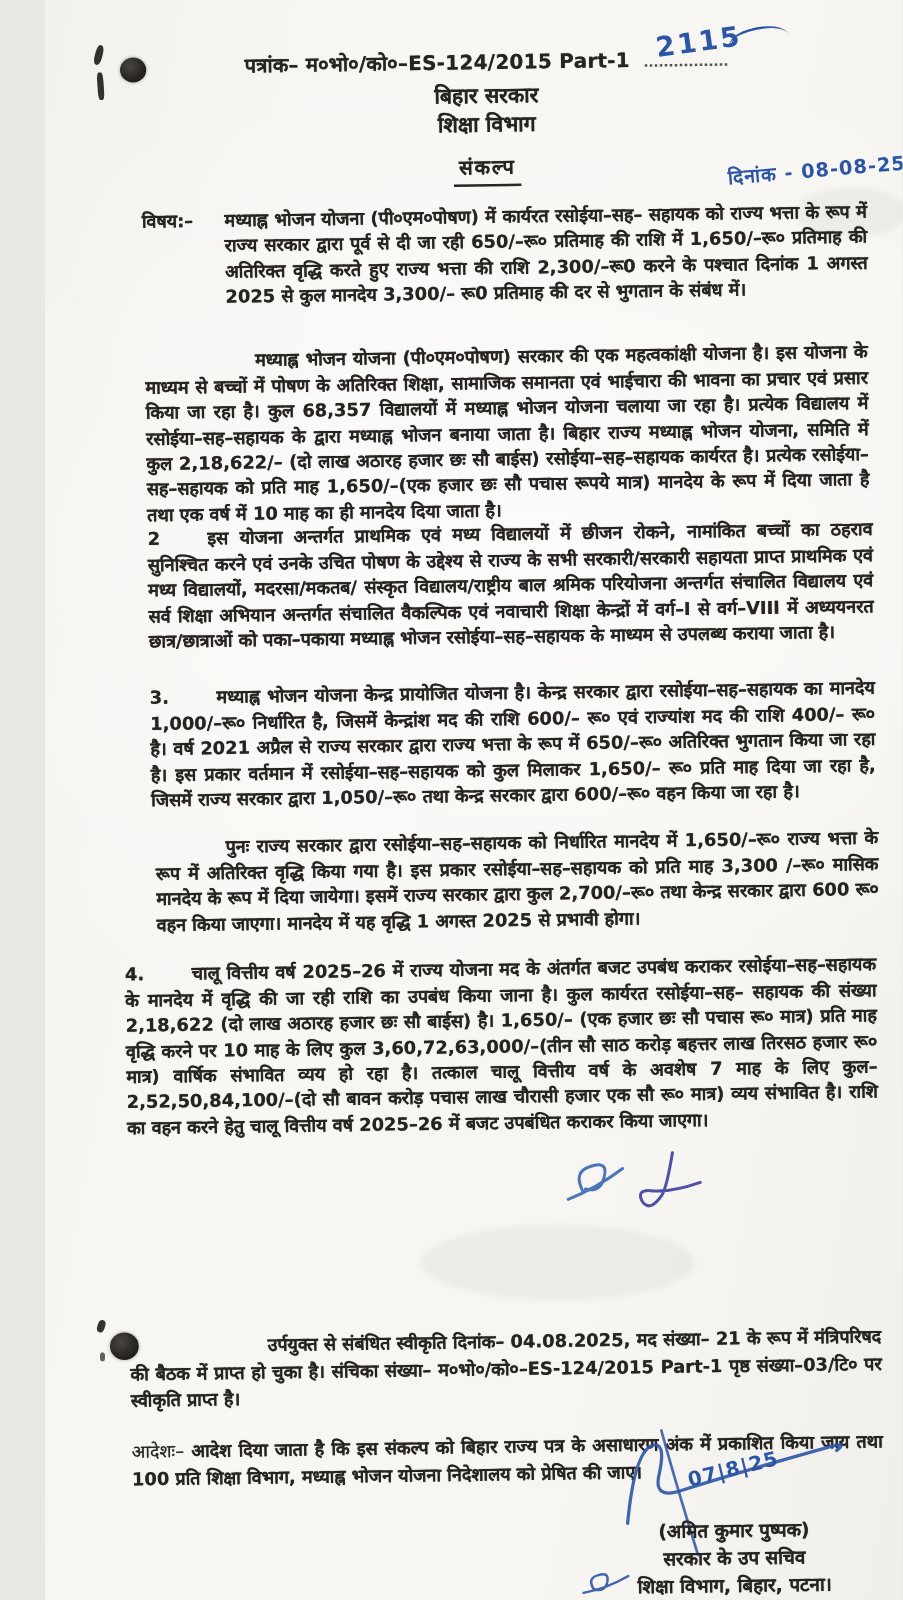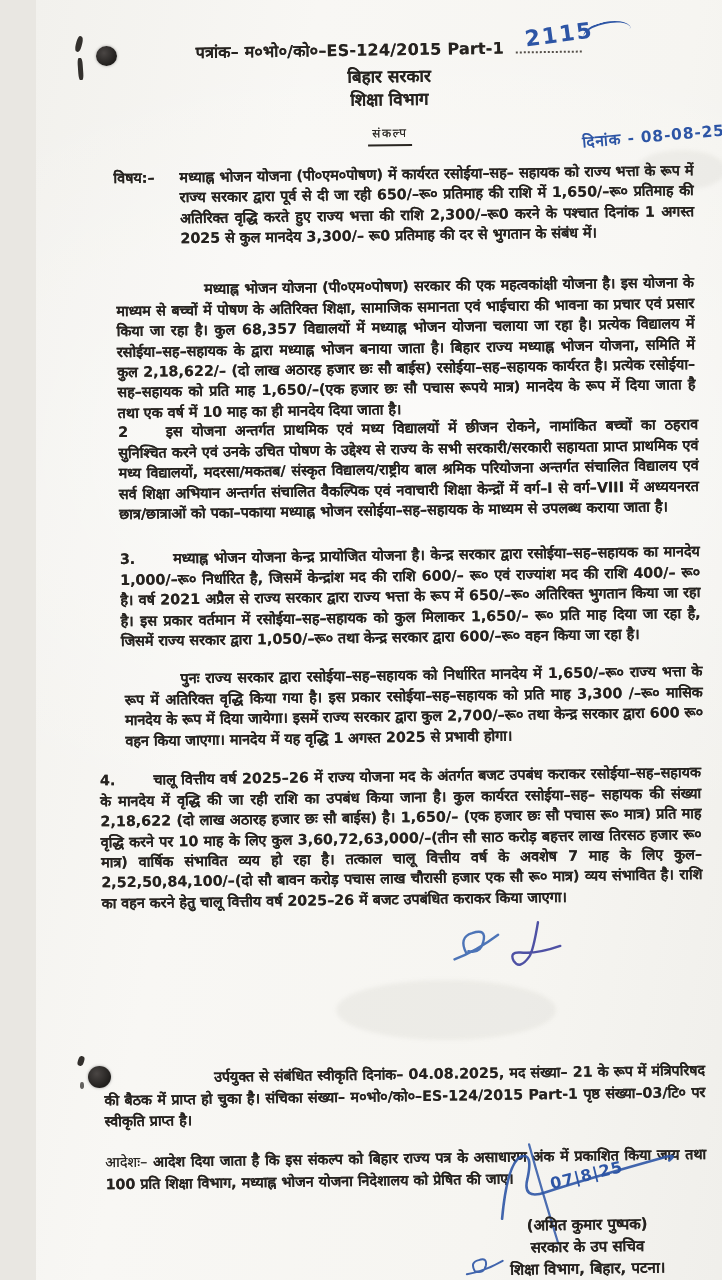--- a/index.html
+++ b/index.html
@@ -17,21 +17,21 @@
 
   
   .ref-line{position:absolute;top:38px;left:0;width:100%;text-align:center;font-size:16px;font-weight:700;letter-spacing:.2px;}
   .ref-dots{display:inline-block;width:66px;border-bottom:2px dotted #55504a;height:14px;margin-left:6px;}
   .hw{color:#2d55a5;font-family:"DejaVu Sans","Liberation Sans",sans-serif;}
   .hw-ref{position:absolute;top:24px;left:497px;font-size:22px;font-weight:600;transform:rotate(-7deg);letter-spacing:2px;}
   .hw-ref .tail{position:absolute;left:58px;top:6px;width:48px;height:12px;border-top:2.5px solid #2d55a5;border-radius:60% 100% 0 0/100% 160% 0 0;transform:rotate(-9deg);}
   .gov-line{position:absolute;top:64px;left:0;width:100%;text-align:center;font-size:17px;font-weight:700;}
   .dept-line{position:absolute;top:87px;left:0;width:100%;text-align:center;font-size:17px;font-weight:700;}
   .doc-title{position:absolute;top:122px;left:0;width:100%;text-align:center;}
-  .doc-title span{display:inline-block;font-size:12px;font-weight:400;letter-spacing:1.5px;border-bottom:2.4px solid #2a2622;padding:0 4px 3px;}
+  .doc-title span{display:inline-block;font-size:16px;font-weight:700;letter-spacing:1.5px;border-bottom:2.4px solid #2a2622;padding:0 4px 3px;}
   .hw-date{position:absolute;top:128px;left:553px;font-size:15.5px;font-weight:600;transform:rotate(-4deg);letter-spacing:.8px;white-space:nowrap;}
 
   
   .block{position:absolute;font-size:14.3px;line-height:20.4px;text-align:justify;}
   .subject{top:164px;left:84px;width:580px;display:flex;}
   .subject .lbl{flex:0 0 66px;font-weight:700;}
   .subject .sub-text{flex:1;}
   .p1{top:262px;left:85px;width:578px;text-indent:88px;}
   .p2{top:404px;left:85px;width:580px;}
   .p3{top:531px;left:85px;width:580px;}

